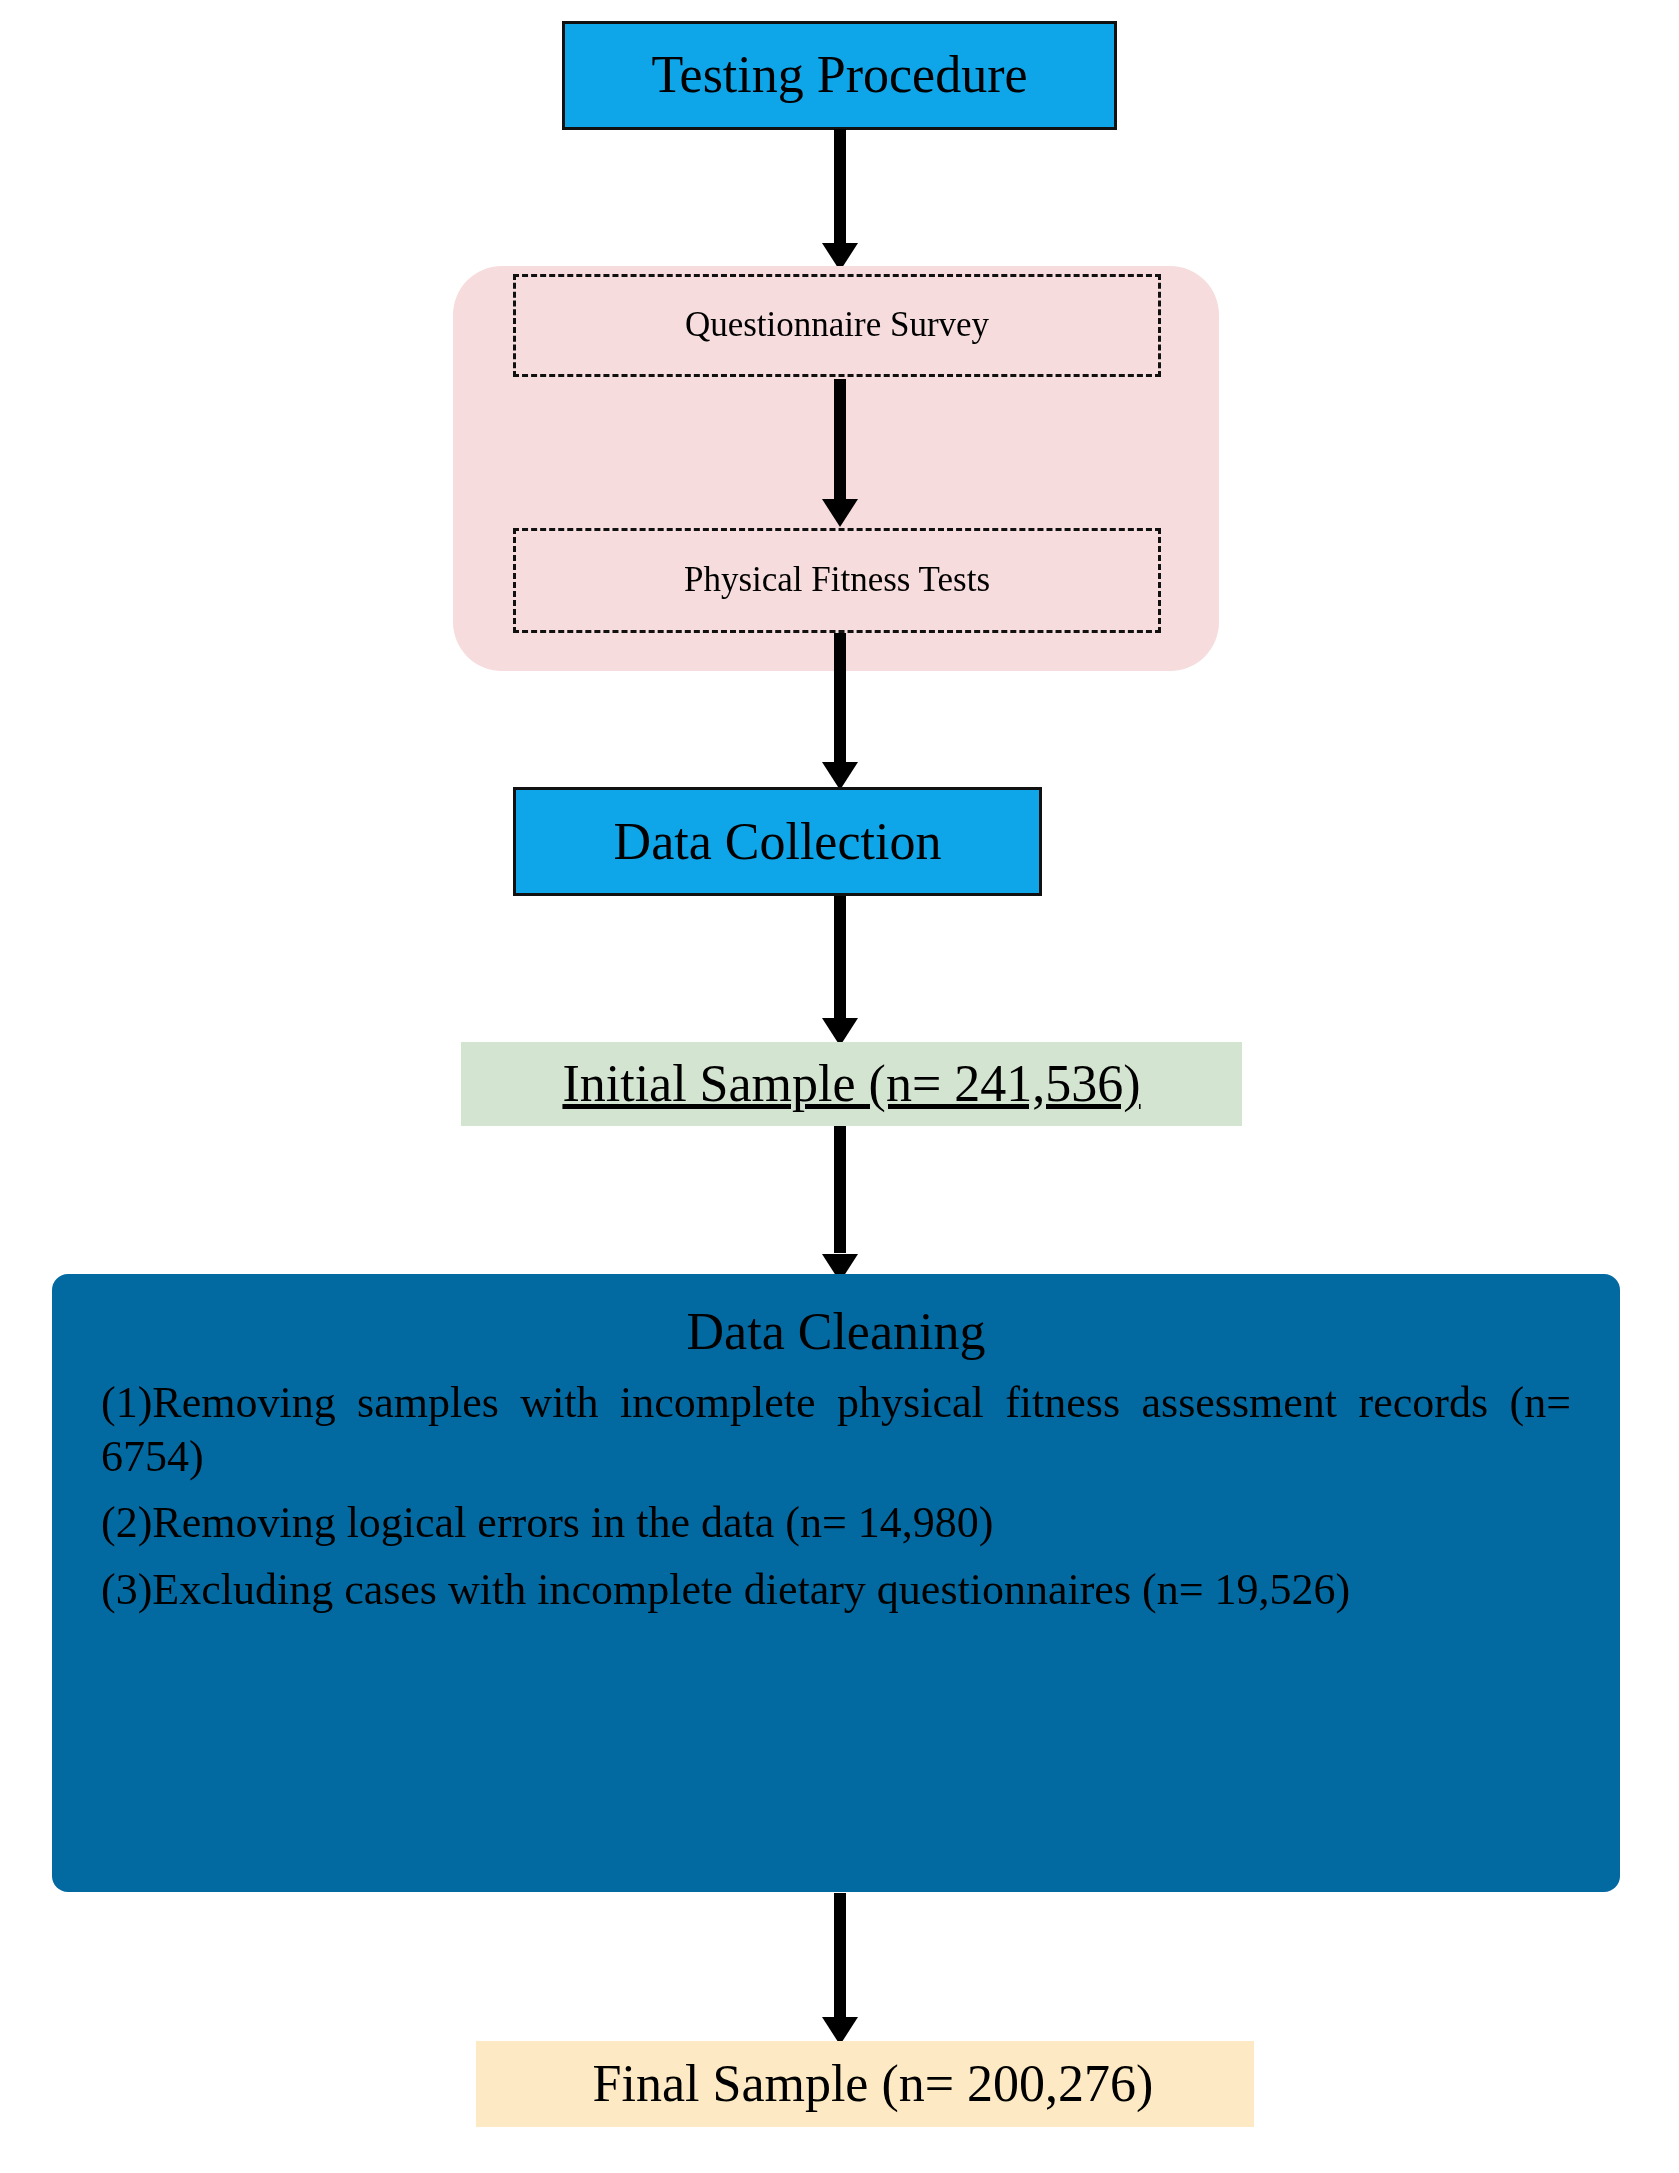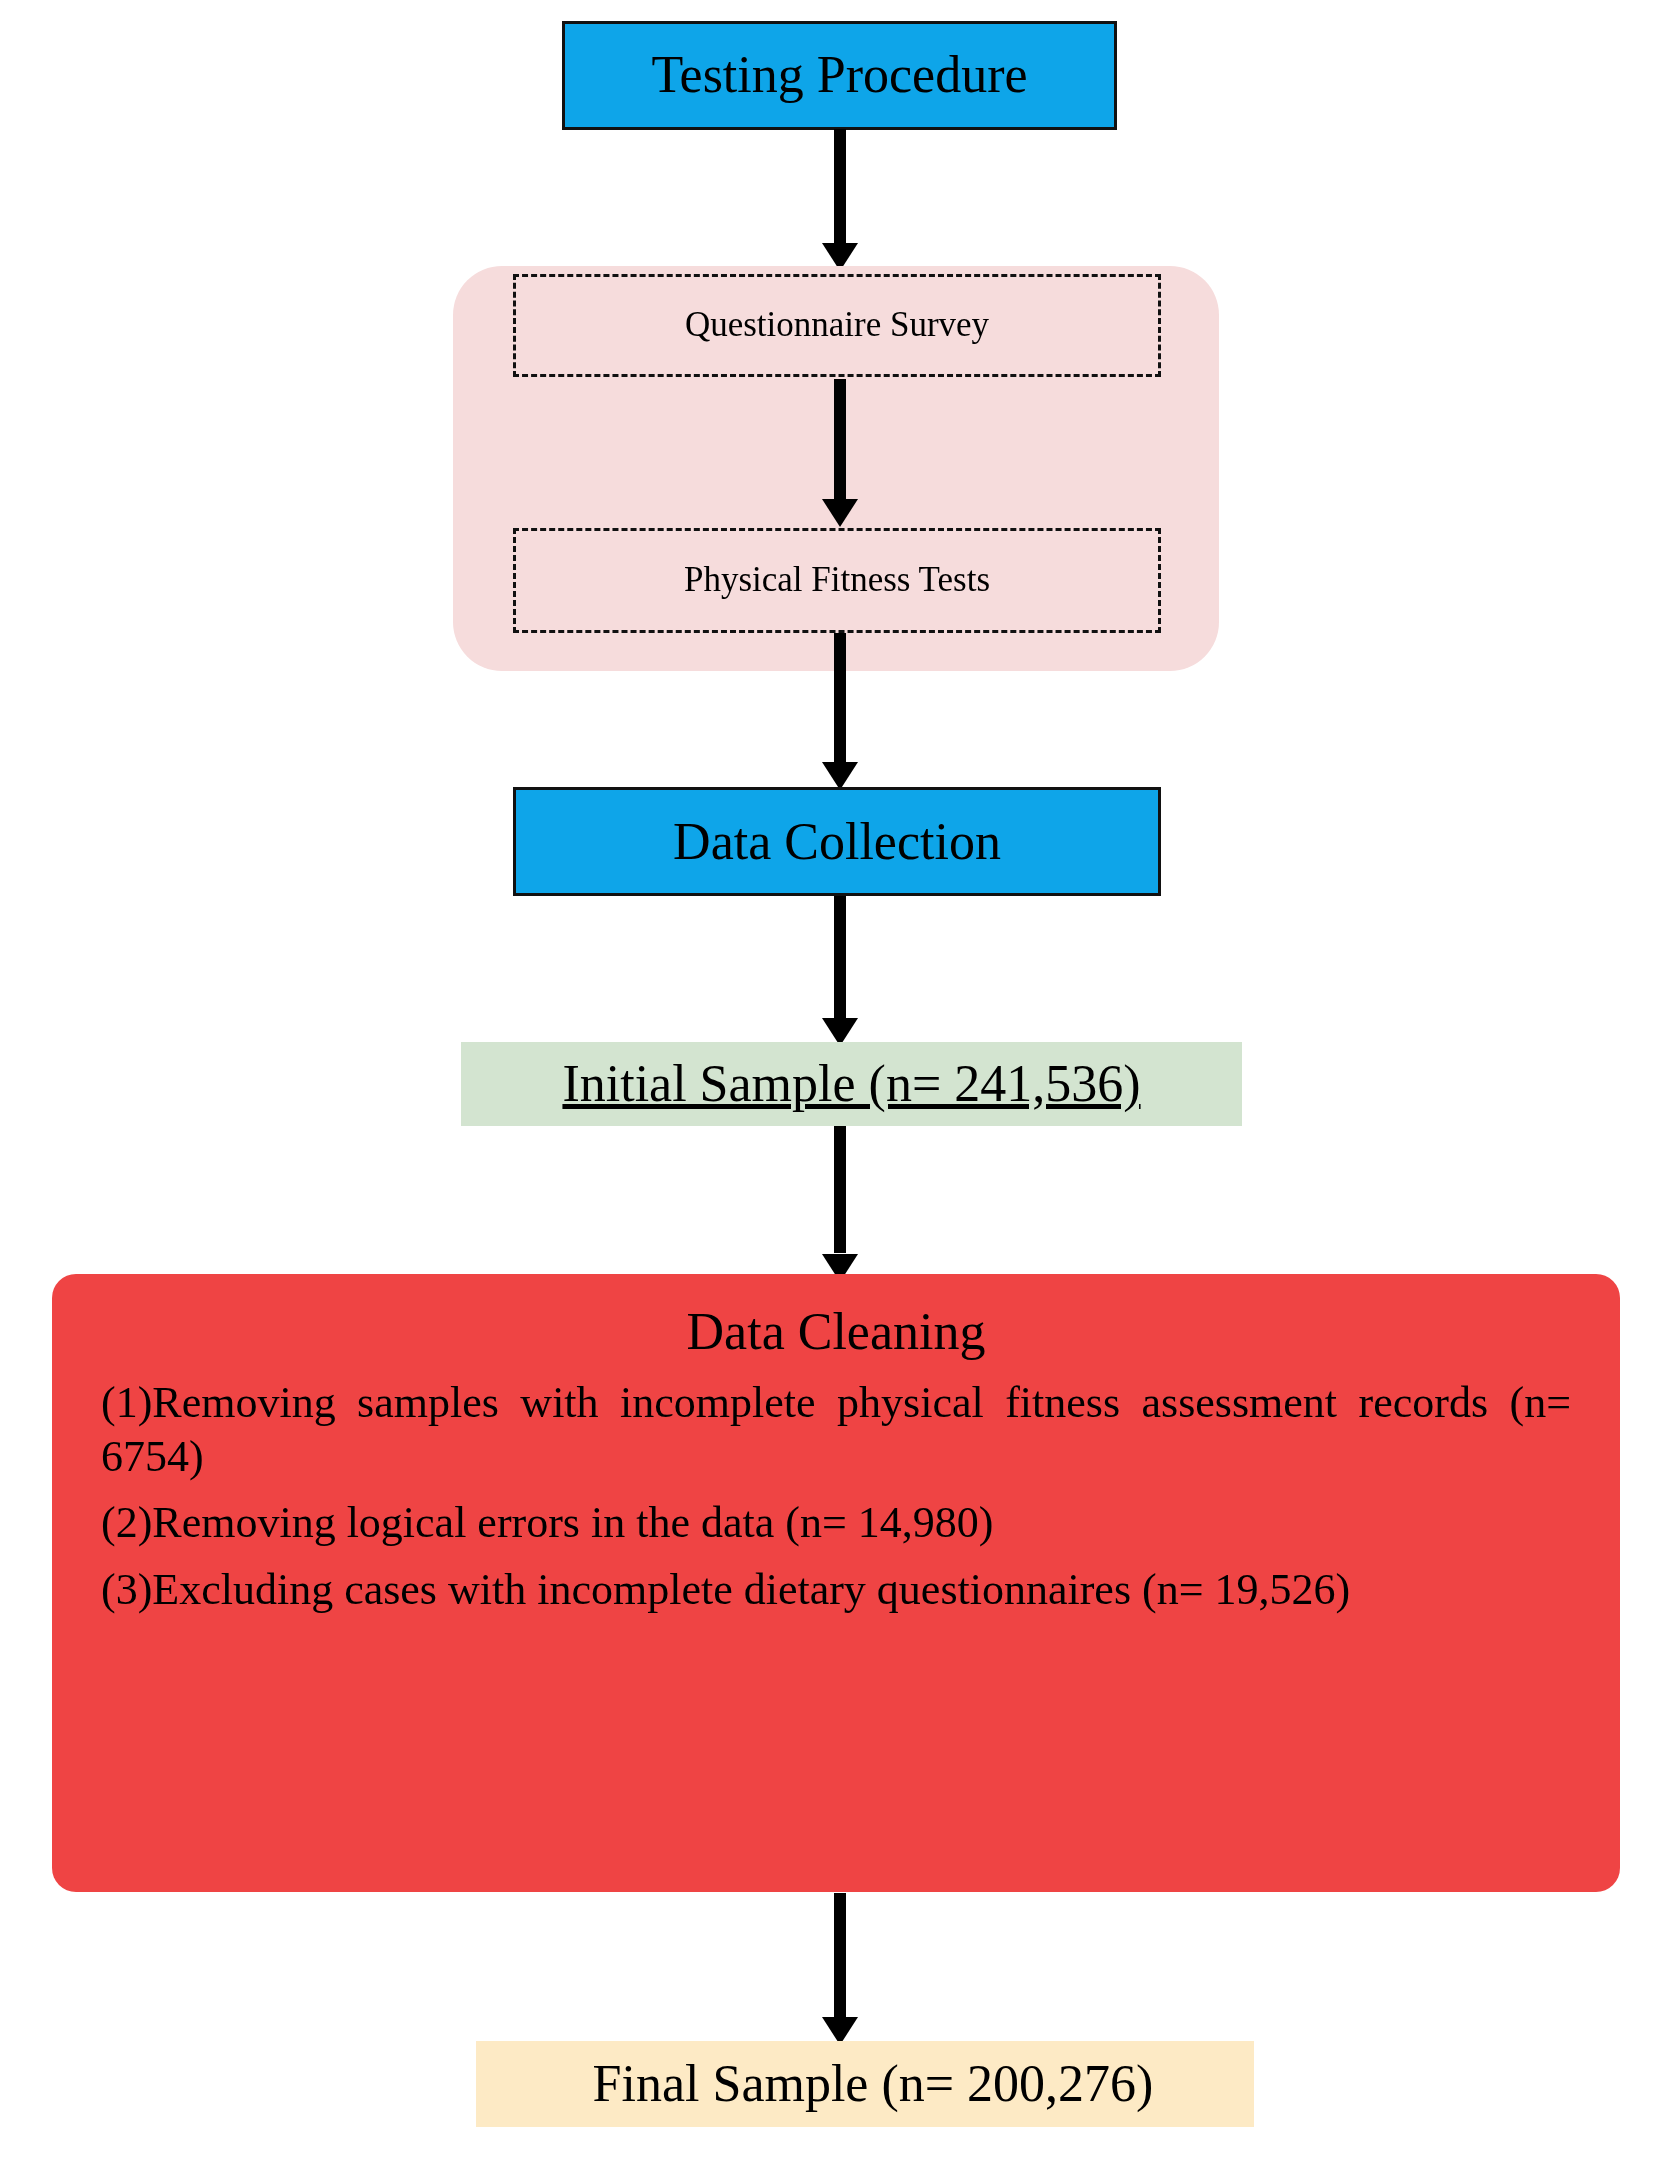--- a/index.html
+++ b/index.html
@@ -44,22 +44,22 @@
     background: transparent;
     font-size: 35px;
   }
 
   .panel-pink {
     background: #f6dcdc;
     border-radius: 49px;
   }
 
   .panel-blue {
-    background: #ef4444;
-    border-radius: 24px;
+    background: #0369a1;
+    border-radius: 16px;
   }
 
   .band-green {
     background: #d3e4d0;
     font-size: 52px;
   }
 
   .band-yellow {
     background: #fdeac5;
     font-size: 52px;
@@ -136,21 +136,21 @@
 
   <div class="node box-dashed" style="left:513px; top:528px; width:648px; height:105px;">
     <span>Physical Fitness Tests</span>
   </div>
 
   <div class="arrow" style="left:819px; top:633px; width:41px; height:157px;">
     <div class="shaft" style="height:129px;"></div>
     <div class="head"></div>
   </div>
 
-  <div class="node box-solid" style="left:513px; top:787px; width:648px; height:109px;">
+  <div class="node box-solid" style="left:513px; top:787px; width:529px; height:109px;">
     <span>Data Collection</span>
   </div>
 
   <div class="arrow" style="left:819px; top:896px; width:41px; height:150px;">
     <div class="shaft" style="height:122px;"></div>
     <div class="head"></div>
   </div>
 
   <div class="node band-green" style="left:461px; top:1042px; width:781px; height:84px;text-decoration:underline;">
     <span>Initial Sample (n= 241,536)</span>

